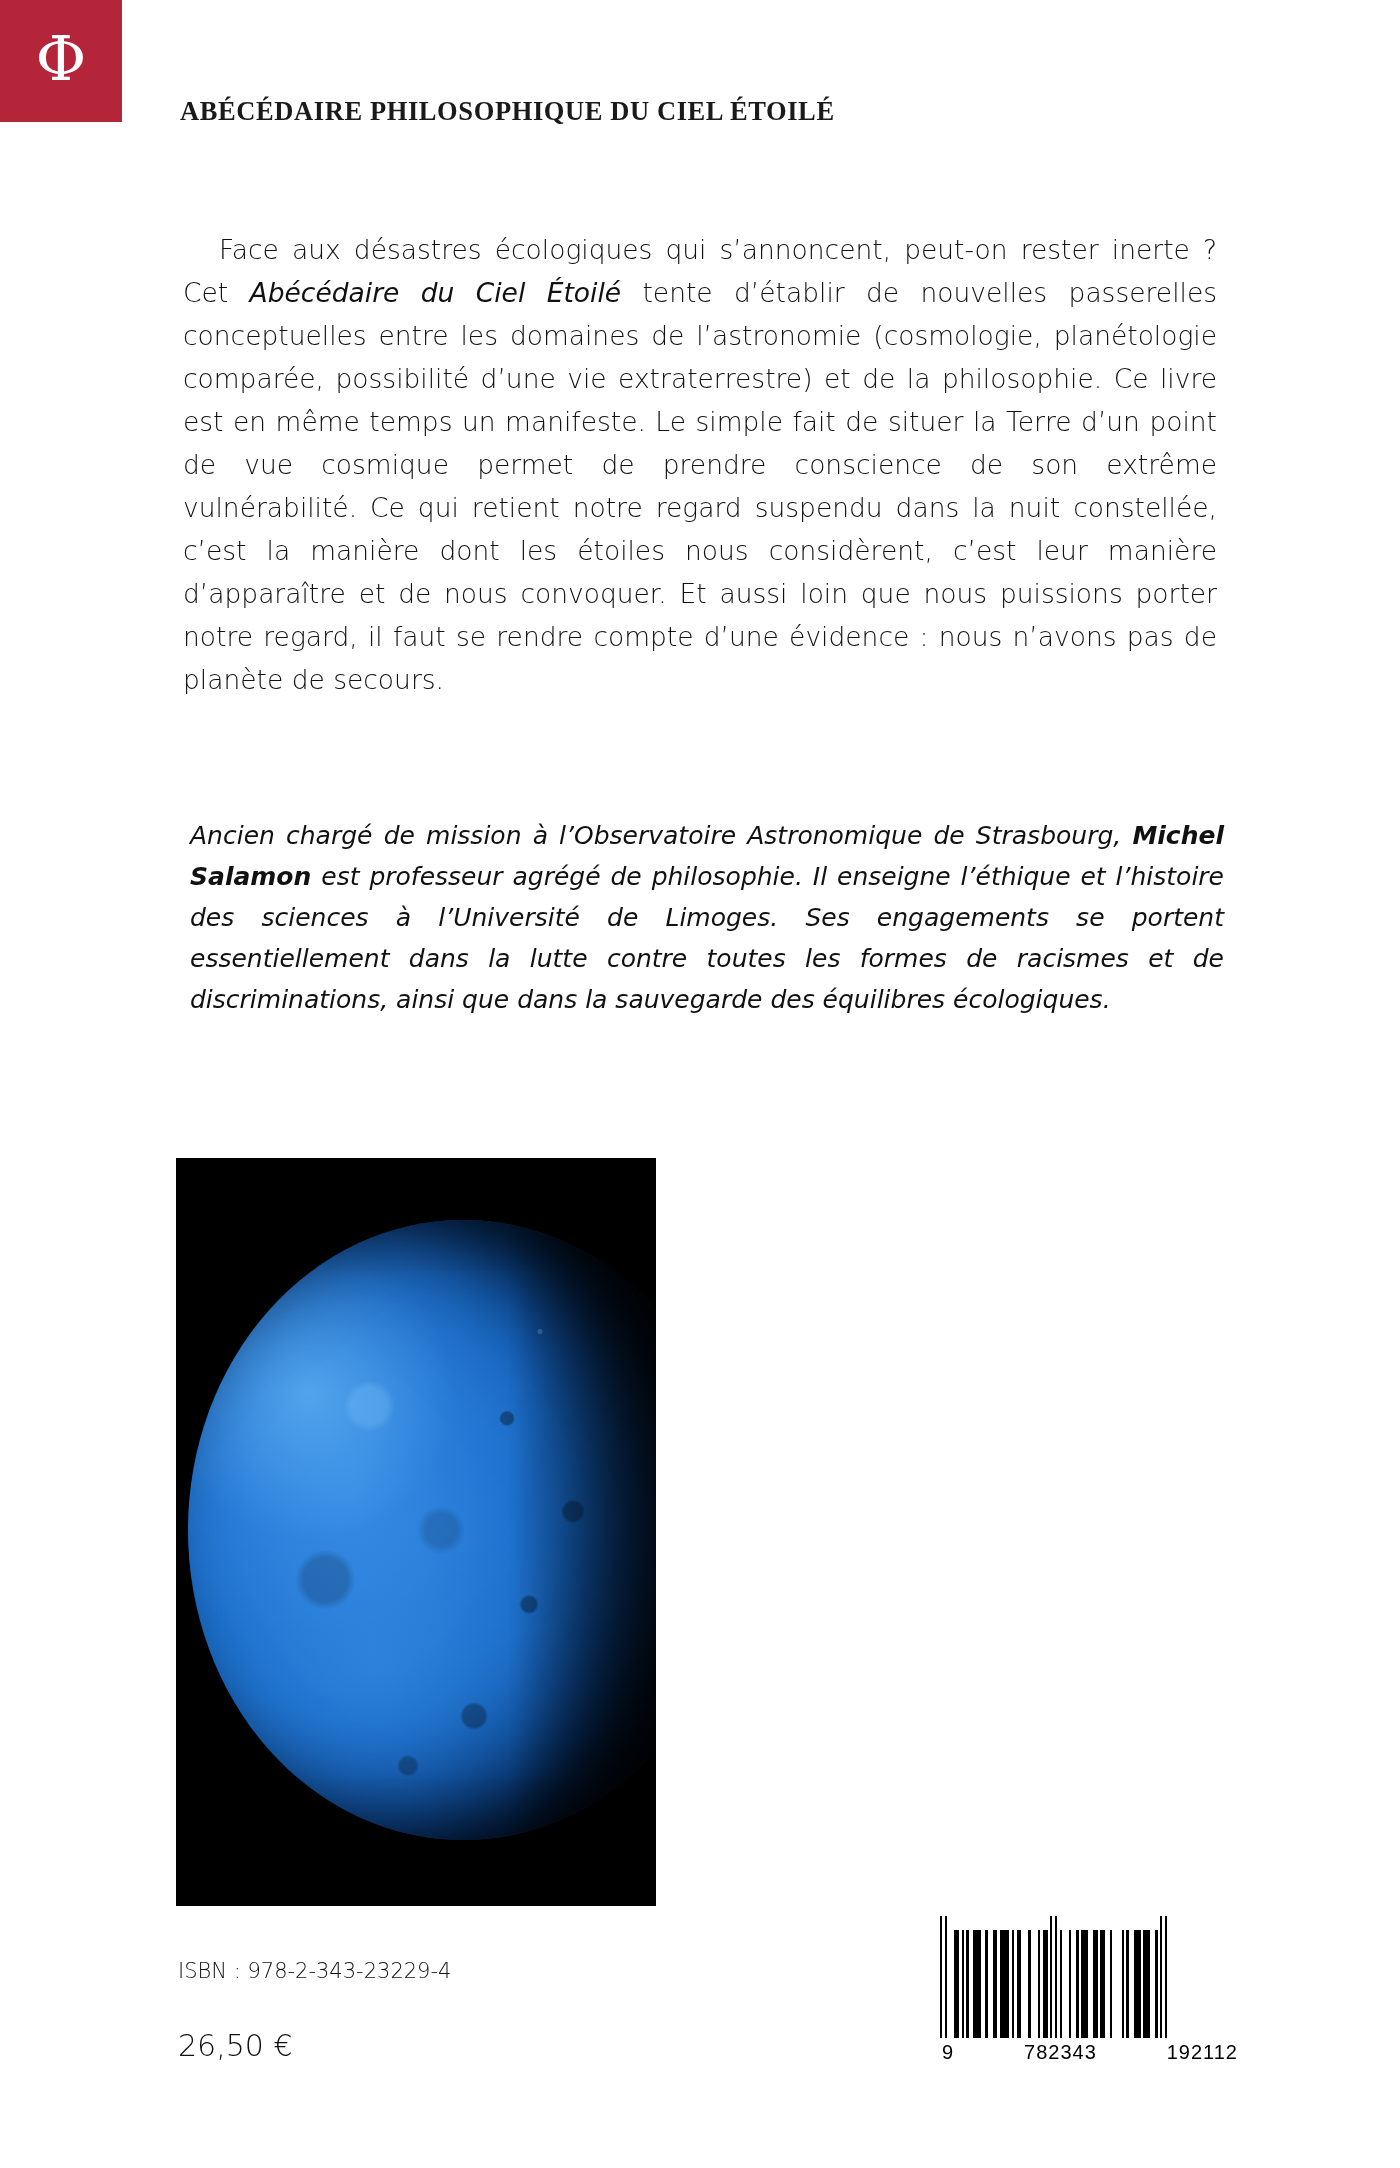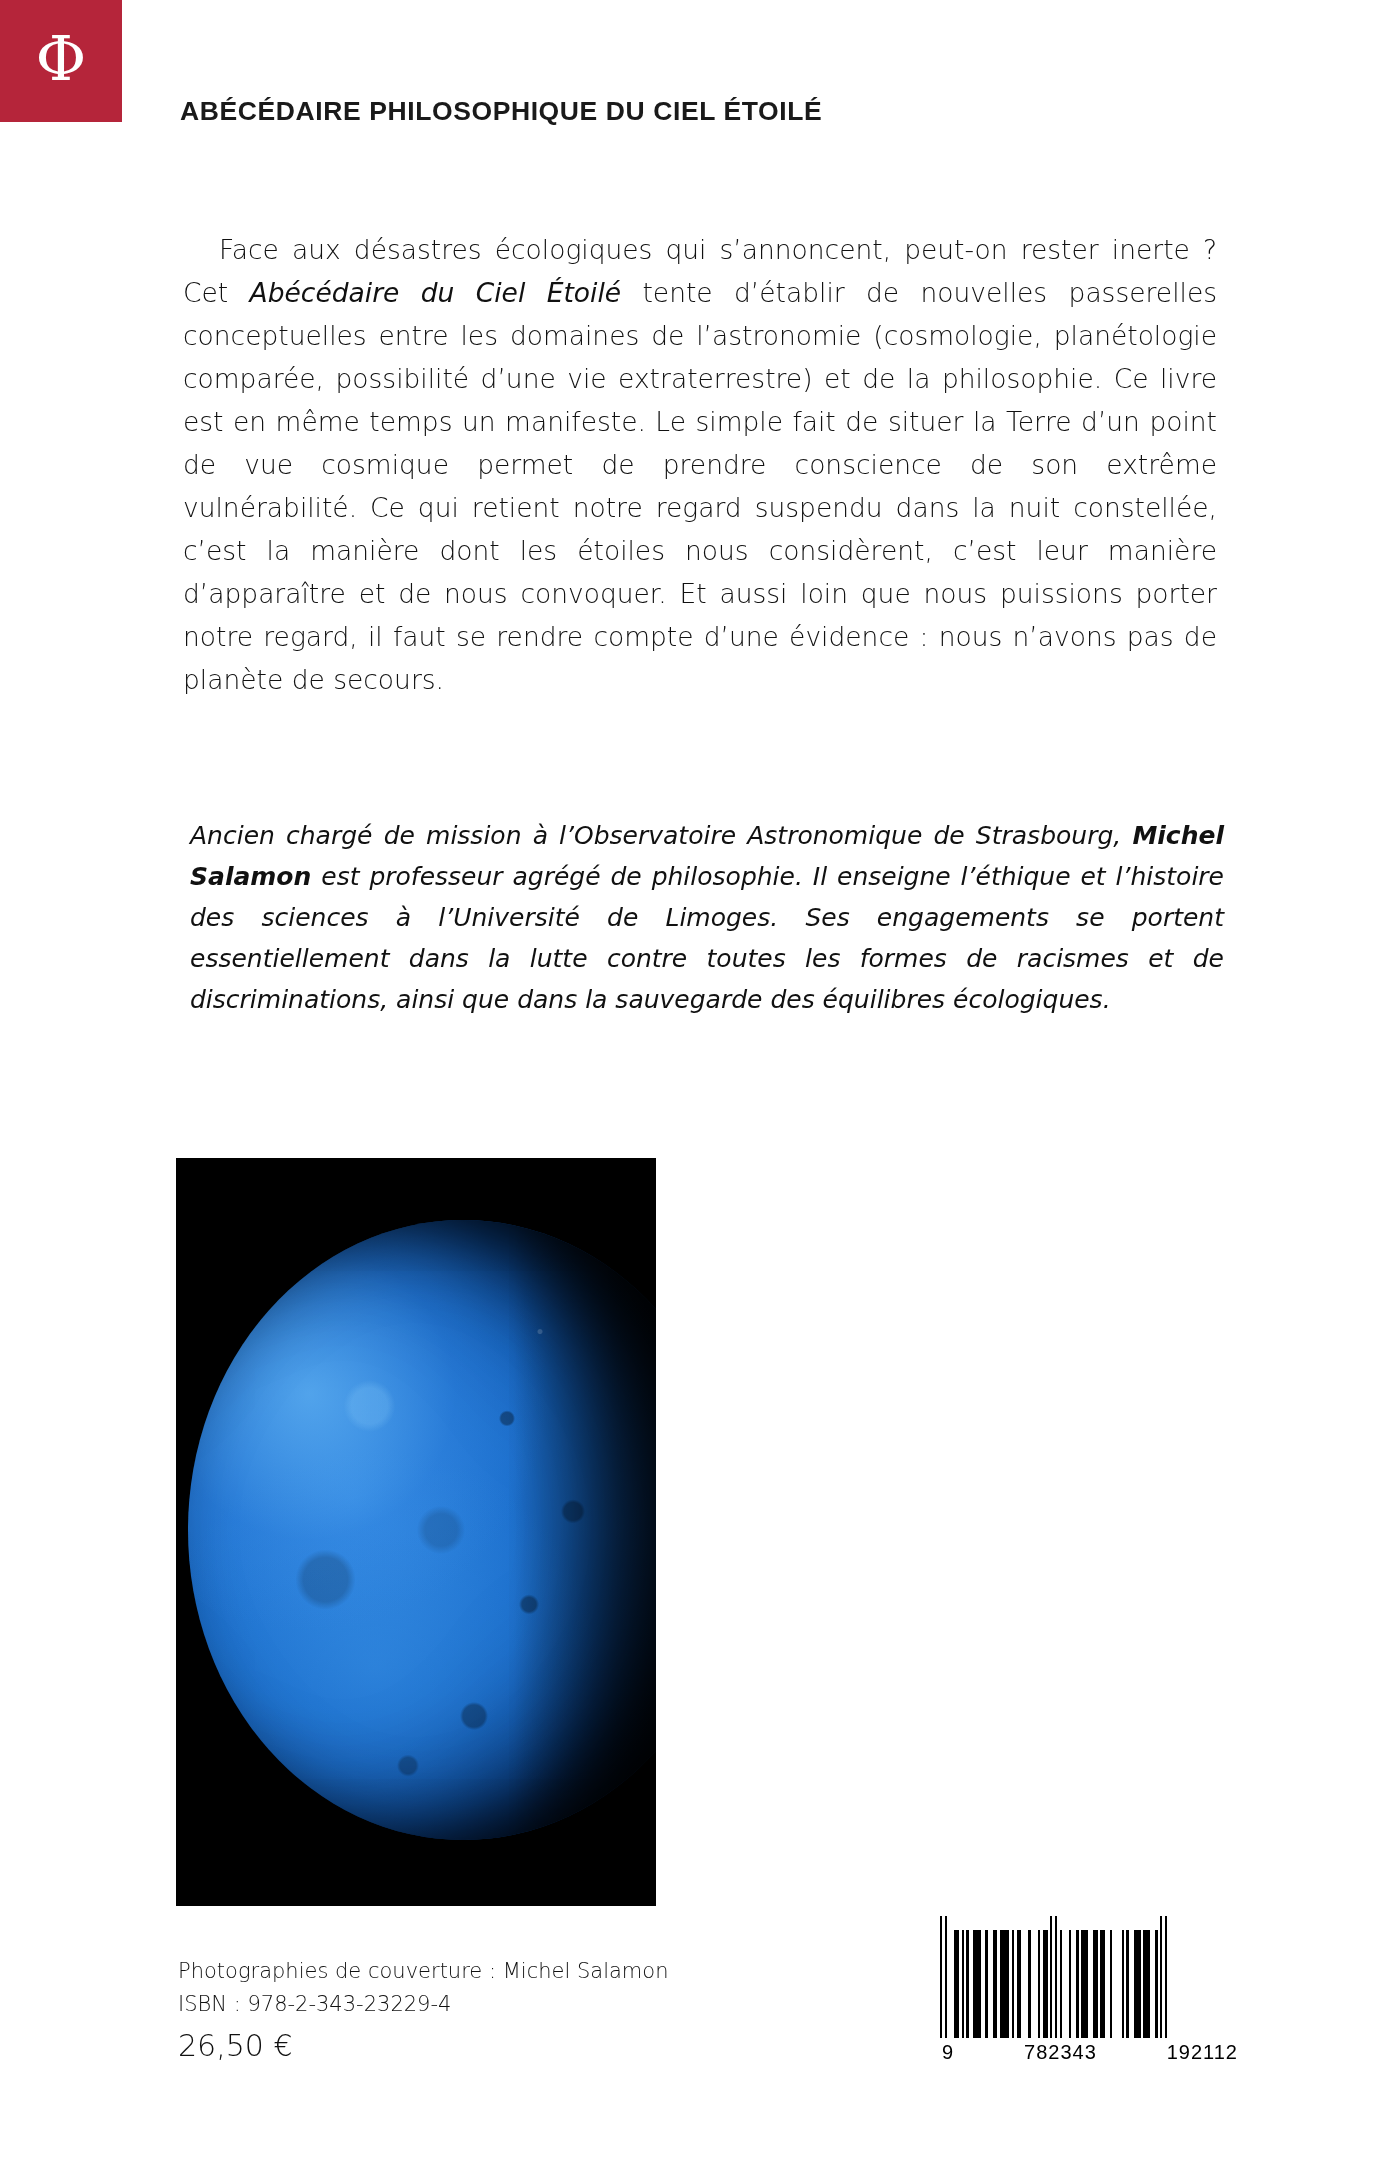--- a/index.html
+++ b/index.html
@@ -42,21 +42,21 @@
     letter-spacing: 0;
     transform: translateY(-2px);
   }
 
   
   .title {
     position: absolute;
     left: 180px;
     top: 96px;
     width: 1100px;
-    font-family: Liberation Sans, sans-serif;
+    font-family: Liberation Serif, serif;
     font-size: 26.5px;
     font-weight: 700;
     letter-spacing: 0.6px;
     color: #1a1a1a;
     white-space: nowrap;
   }
 
   
   .blurb {
     position: absolute;
@@ -221,21 +221,20 @@
     <span>Ancien chargé de mission à l’Observatoire Astronomique de Strasbourg, </span><b>Michel Salamon</b><span> est professeur agrégé de philosophie. Il enseigne l’éthique et l’histoire des sciences à l’Université de Limoges. Ses engagements se portent essentiellement dans la lutte contre toutes les formes de racismes et de discriminations, ainsi que dans la sauvegarde des équilibres écologiques.</span>
   </div>
 
   <div class="photo">
     <div class="moon">
       <div class="moon-terminator"></div>
     </div>
   </div>
 
   <div class="credits">
-    <div>Photographies de couverture : Michel Salamon</div>
     <div>ISBN : 978-2-343-23229-4</div>
   </div>
 
   <div class="price">26,50 €</div>
 
   <div class="barcode-wrap">
     <div class="barcode-bars">
         <i class="tall" style="width: 2.4px; background: rgb(0, 0, 0);"></i>
         <i class="tall" style="width: 2.4px; background: transparent;"></i>
         <i class="tall" style="width: 2.4px; background: rgb(0, 0, 0);"></i>

